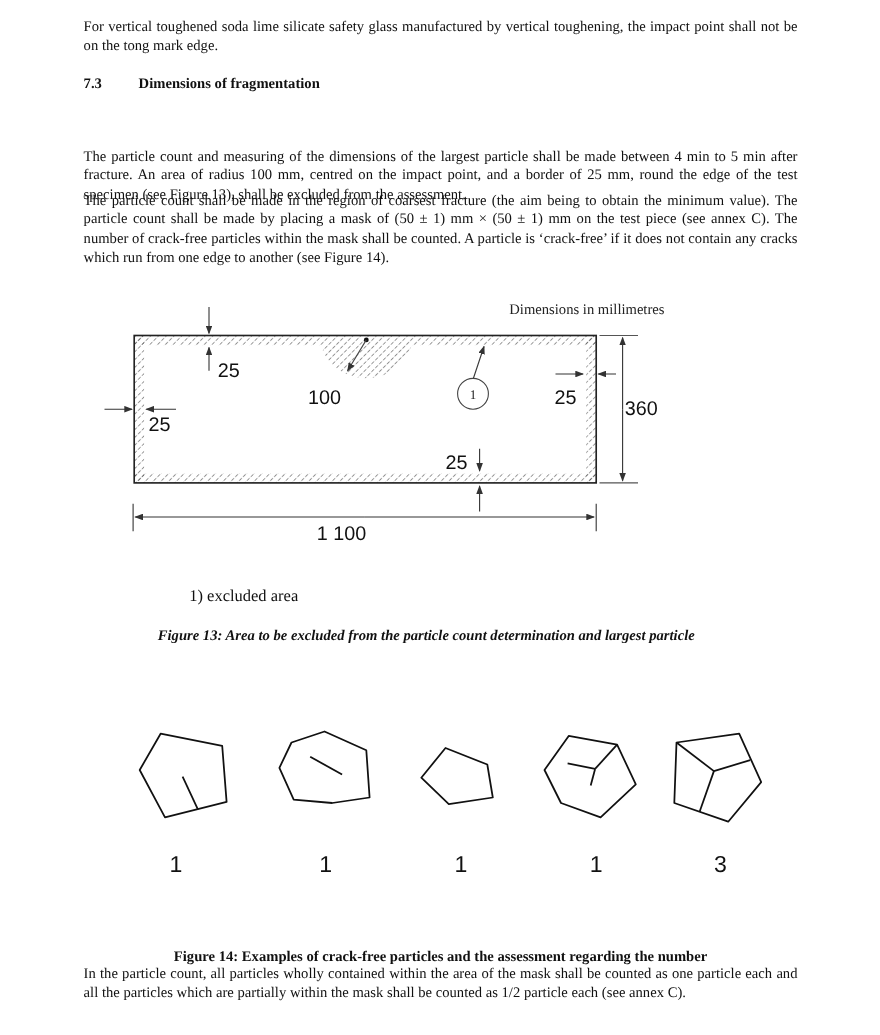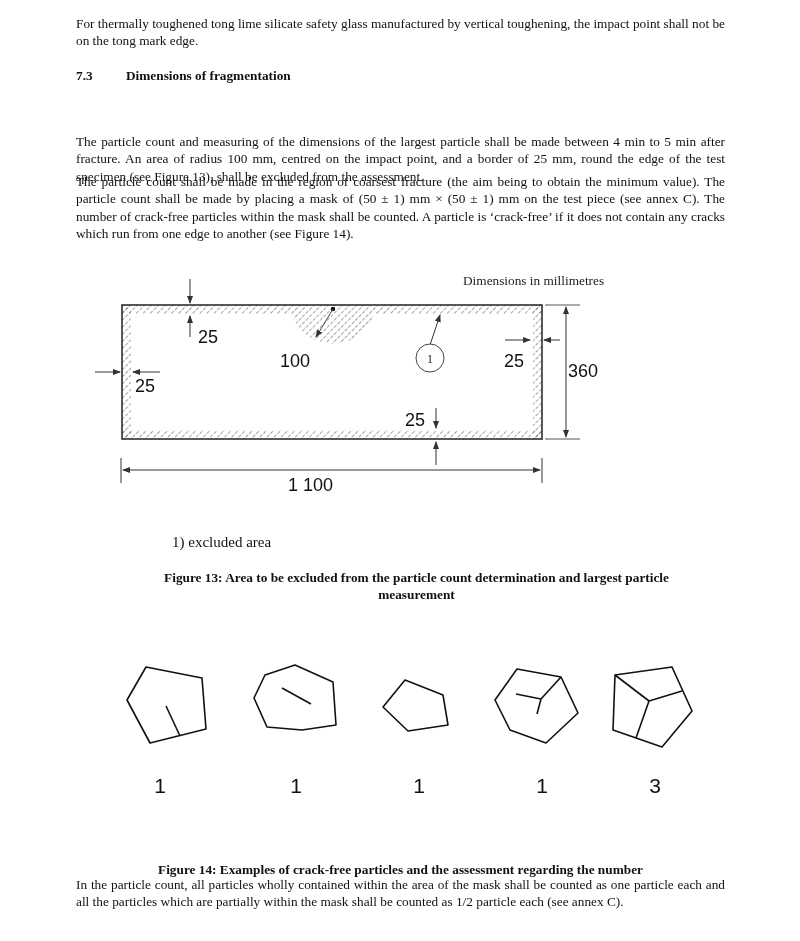--- a/index.html
+++ b/index.html
@@ -11,21 +11,21 @@
   .heading { position: absolute; left: 76px; top: 68px; font-size: 13.3px; font-weight: bold; }
   .heading .num { display: inline-block; width: 50px; }
   .caption { position: absolute; font-weight: bold; font-size: 13.3px; line-height: 17.3px;
              text-align: center; }
   svg text.sans { font-family: "Liberation Sans", sans-serif; }
   svg text.serif { font-family: "Liberation Serif", serif; }
 </style>
 </head>
 <body>
 
-<p class="p" style="top:15px;">For thermally toughened tong lime silicate safety glass manufactured by vertical toughening, the impact point shall not be on the tong mark edge.</p>
+<p class="p" style="top:15px;">For vertical toughened soda lime silicate safety glass manufactured by vertical toughening, the impact point shall not be on the tong mark edge.</p>
 
 <div class="heading">
   <span class="num">7.3</span><span>Dimensions of fragmentation</span>
 </div>
 
 <p class="p" style="top:121px;margin-top:12px;">The particle count and measuring of the dimensions of the largest particle shall be made between 4 min to 5 min after fracture.  An area of radius 100 mm, centred on the impact point, and a border of 25 mm, round the edge of the test specimen (see Figure 13), shall be excluded from the assessment.</p>
 
 <p class="p" style="top:173px;">The particle count shall be made in the region of coarsest fracture (the aim being to obtain the minimum value).  The particle count shall be made by placing a mask of (50 ± 1) mm × (50 ± 1) mm on the test piece (see annex C).  The number of crack-free particles within the mask shall be counted.  A particle is ‘crack-free’ if it does not contain any cracks which run from one edge to another (see Figure 14).</p>
 
 <svg width="800" height="240" viewBox="0 0 800 240" style="position:absolute;left:0;top:265px;">
@@ -87,23 +87,22 @@
 
   <line x1="121" y1="193" x2="121" y2="218" stroke="#333" stroke-width="1"></line>
   <line x1="542" y1="193" x2="542" y2="218" stroke="#333" stroke-width="1"></line>
   <line x1="331" y1="205" x2="123" y2="205" stroke="#333" stroke-width="1" marker-end="url(#arr)"></line>
   <line x1="331" y1="205" x2="540" y2="205" stroke="#333" stroke-width="1" marker-end="url(#arr)"></line>
   <text class="sans" x="288" y="226" font-size="18" fill="#111">1 100</text>
 </svg>
 
 <div style="position:absolute;left:172px;top:534px;font-size:15px;">1) excluded area</div>
 
-<div class="caption" style="left:92px;width:649px;top:569px;">
+<div class="caption" style="left:63px;width:649px;top:569px;font-style:italic;">
   <div>Figure 13: Area to be excluded from the particle count determination and largest particle</div>
-  <div>measurement</div>
 </div>
 
 <svg width="800" height="170" viewBox="0 0 800 170" style="position:absolute;left:0;top:650px;">
   <g fill="none" stroke="#111" stroke-width="1.6" stroke-linejoin="round">
 
     <g>
       <polygon points="146,17 202,28 206,79 150,93 127,50"></polygon>
       <line x1="166" y1="56" x2="180" y2="86"></line>
     </g>
 

